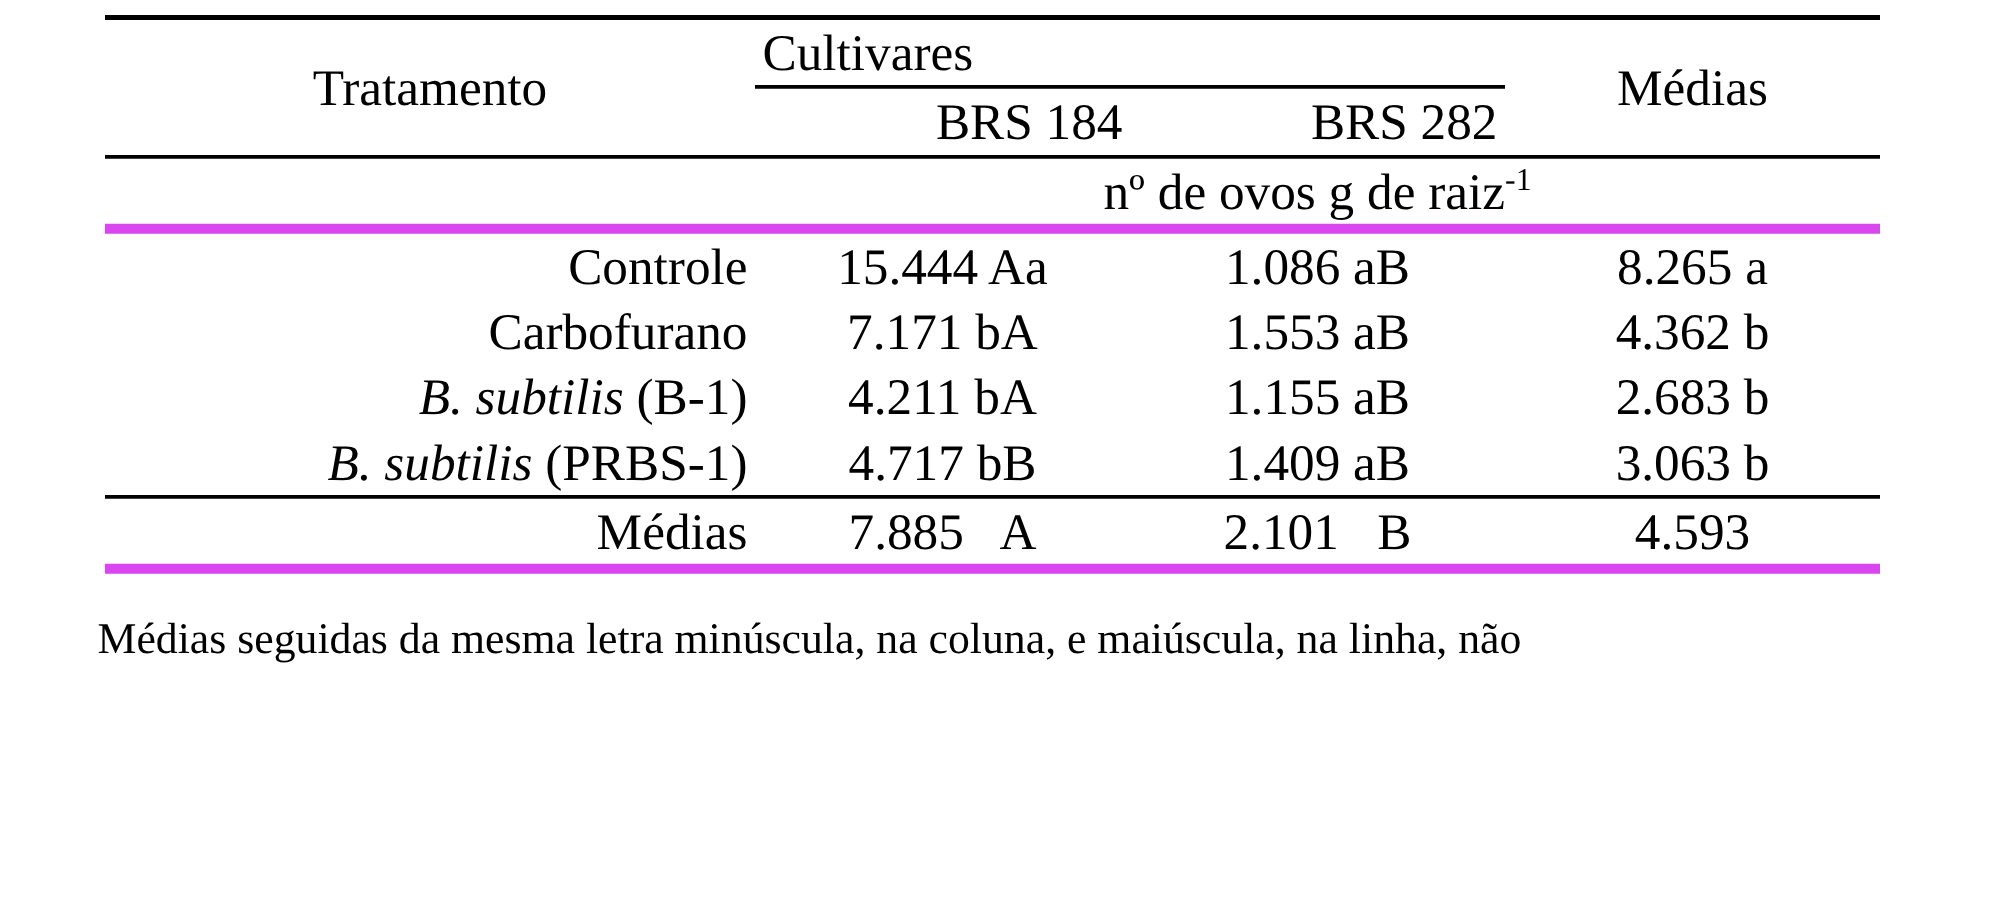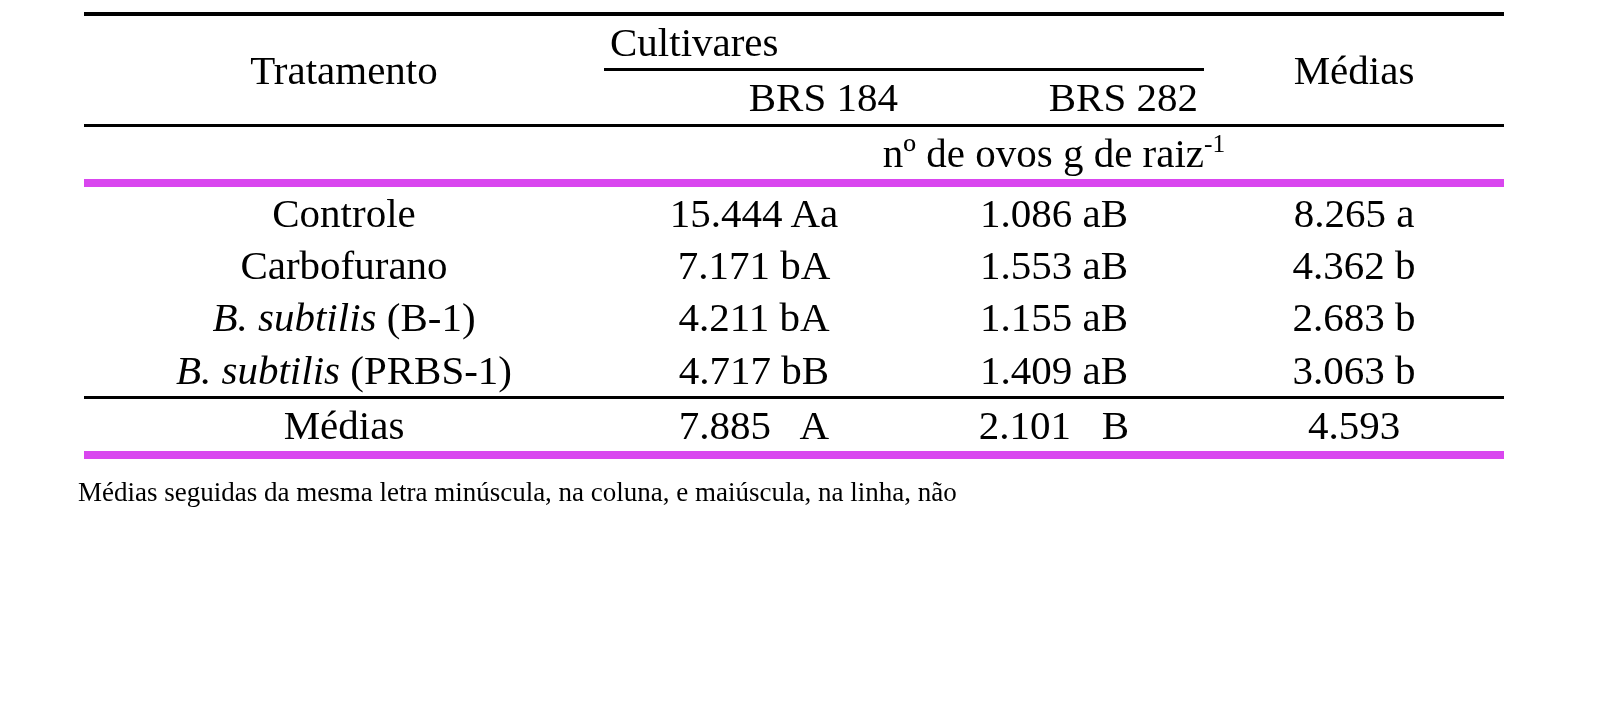--- a/index.html
+++ b/index.html
@@ -44,21 +44,21 @@
   col.c-c1    { width: 300px; }
   col.c-c2    { width: 300px; }
   col.c-mean  { width: 300px; }
 
   
   .rule-top td        { border-top: 4px solid #000; }
   .rule-thick-bottom  { border-bottom: 8px solid #d946ef; }
   .rule-thin-bottom   { border-bottom: 3px solid #000; }
 
   .treat-cell {
-    text-align: center;
+    text-align: right;
     padding-left: 18px;
   }
 
   .header-tratamento {
     text-align: center;
     vertical-align: middle;
   }
 
   .header-cultivares {
     text-align: left;
@@ -89,23 +89,23 @@
 
   .italic { font-style: italic; }
 
   sup {
     font-size: 0.62em;
     vertical-align: super;
     line-height: 0;
   }
 
   .footnote {
-    margin: 16px 0 0 78px;
+    margin: 30px 0 0 78px;
     width: 1450px;
-    font-size: 27px;
+    font-size: 35px;
     line-height: 1.28;
     text-align: left;
     text-indent: 0;
   }
   .footnote .cont {
     display: block;
     padding-left: 36px;
   }
 
   

